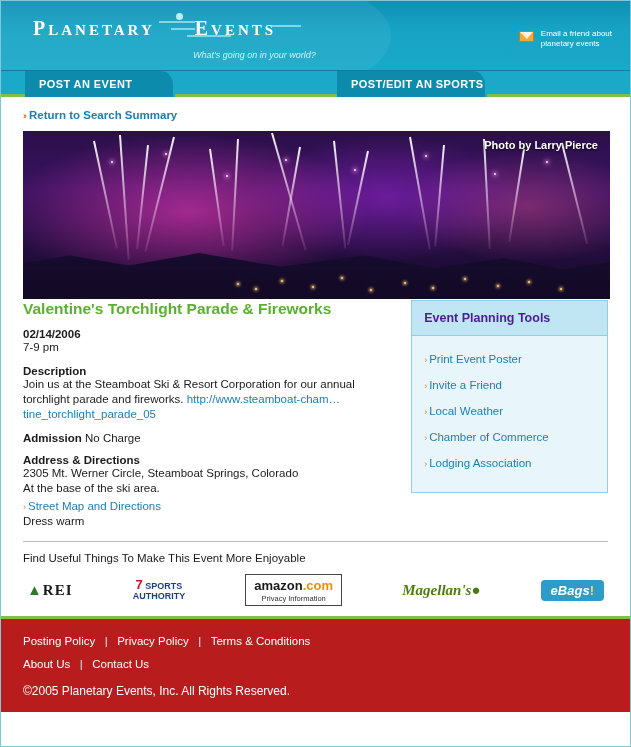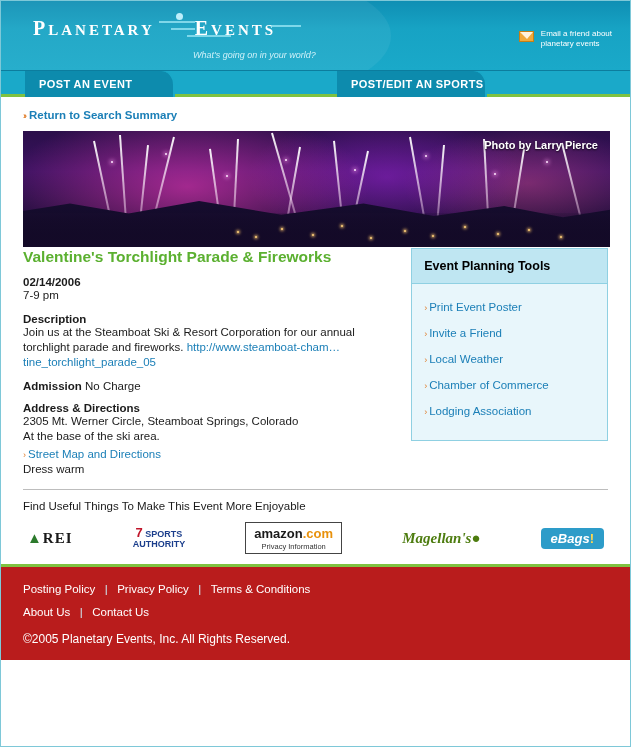--- a/index.html
+++ b/index.html
@@ -142,21 +142,21 @@
     color: #e07d2a;
     font-size: 9px;
     margin-right: 4px;
     letter-spacing: -2px;
   }
 
   
   .hero {
     position: relative;
     width: 587px;
-    height: 116px;
+    height: 168px;
     overflow: hidden;
     background: #140a2b;
     border: 0;
   }
   .hero .sky {
     position: absolute; inset: 0;
     background:
       radial-gradient(ellipse 260px 110px at 28% 48%, rgba(255,60,190,0.55), rgba(120,10,90,0) 70%),
       radial-gradient(ellipse 200px 90px at 62% 40%, rgba(170,40,230,0.45), rgba(60,10,90,0) 70%),
       radial-gradient(ellipse 180px 80px at 86% 45%, rgba(255,90,160,0.35), rgba(60,10,60,0) 70%),
@@ -243,21 +243,21 @@
 
   
   .tools {
     width: 200px;
     border: 1px solid #8fd0e2;
     background: #e8f6fb;
     align-self: flex-start;
   }
   .tools-head {
     background: #bfe6f2;
-    color: #000000;
+    color: #4c1d95;
     font-size: 12.5px;
     font-weight: bold;
     padding: 10px 12px;
     border-bottom: 1px solid #8fd0e2;
   }
   .tools-body { padding: 10px 12px 16px 12px; }
   .tool-link {
     display: block;
     font-size: 11.5px;
     color: #1b7fb7;

